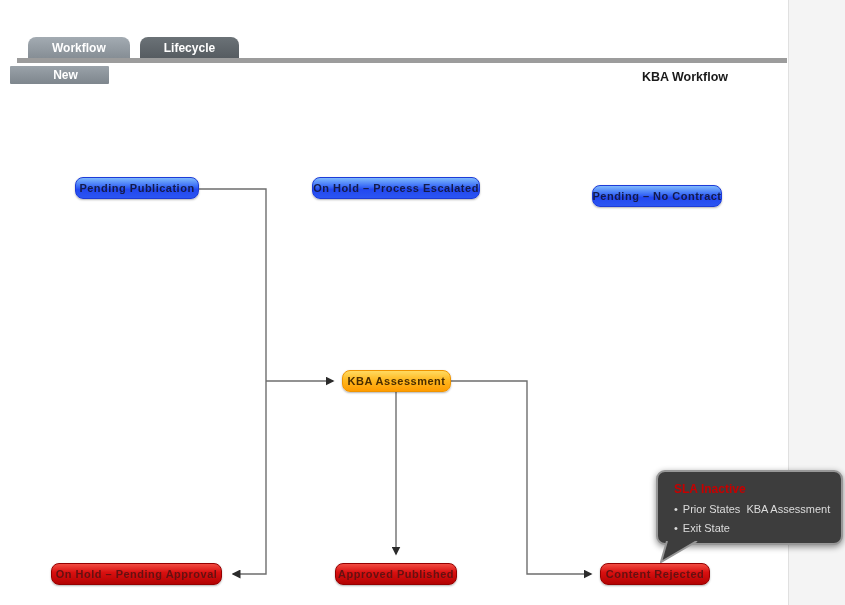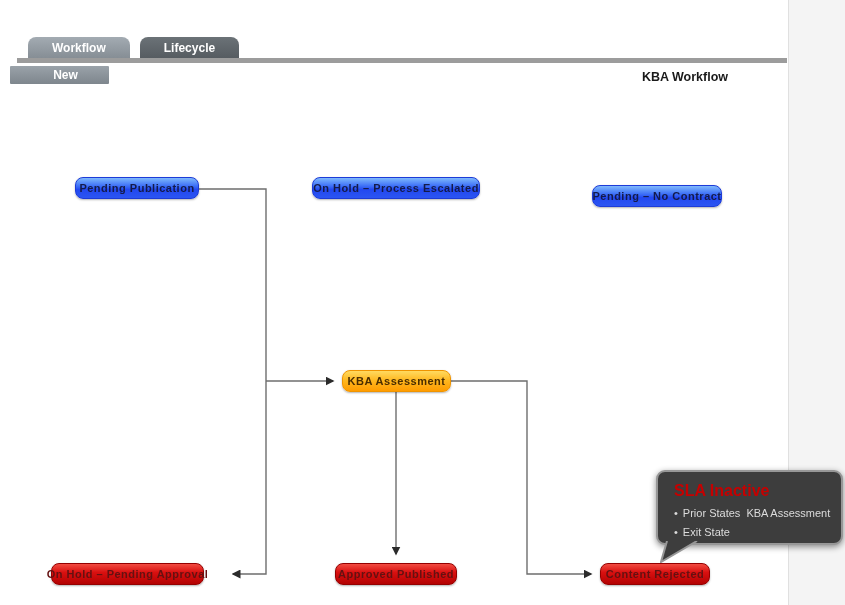--- a/index.html
+++ b/index.html
@@ -83,35 +83,35 @@
   }
   .node.red {
     background: linear-gradient(180deg, #f14b41 0%, #d91010 42%, #b30202 100%);
     color: #641111;
     border: 1px solid #940000;
   }
   .n0 { left: 75px;  top: 177px; width: 124px; }
   .n1 { left: 312px; top: 177px; width: 168px; }
   .n2 { left: 592px; top: 185px; width: 130px; }
   .n3 { left: 342px; top: 370px; width: 109px; }
-  .n4 { left: 51px;  top: 563px; width: 153px; }
+  .n4 { left: 51px;  top: 563px; width: 171px; }
   .n5 { left: 335px; top: 563px; width: 122px; }
   .n6 { left: 600px; top: 563px; width: 110px; }
   .tooltip {
     position: absolute; left: 656px; top: 470px;
     width: 187px; height: 75px;
     background: #3d3d3d;
     border: 2px solid #979797;
     border-radius: 9px;
     box-shadow: 0 2px 6px rgba(0,0,0,0.45);
     padding: 10px 0 0 16px;
     z-index: 5;
   }
   .tooltip .tt-title {
-    font-size: 16px; font-weight: bold; color: #c60000;
+    font-size: 12px; font-weight: bold; color: #c60000;
     margin-bottom: 7px;
   }
   .tooltip .tt-item {
     font-size: 11px; color: #dcdcdc;
     margin-bottom: 7px;
     white-space: pre;
   }
   .tooltip .tt-bullet { margin-right: 5px; color: #dcdcdc; }
   .tooltip .tt-tail {
     position: absolute; left: 2px; bottom: -20px;

